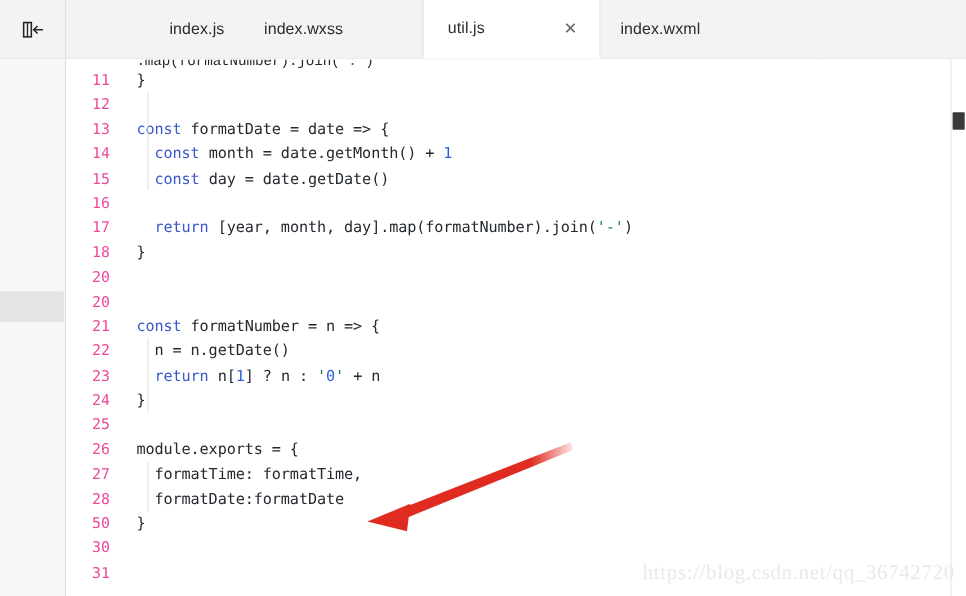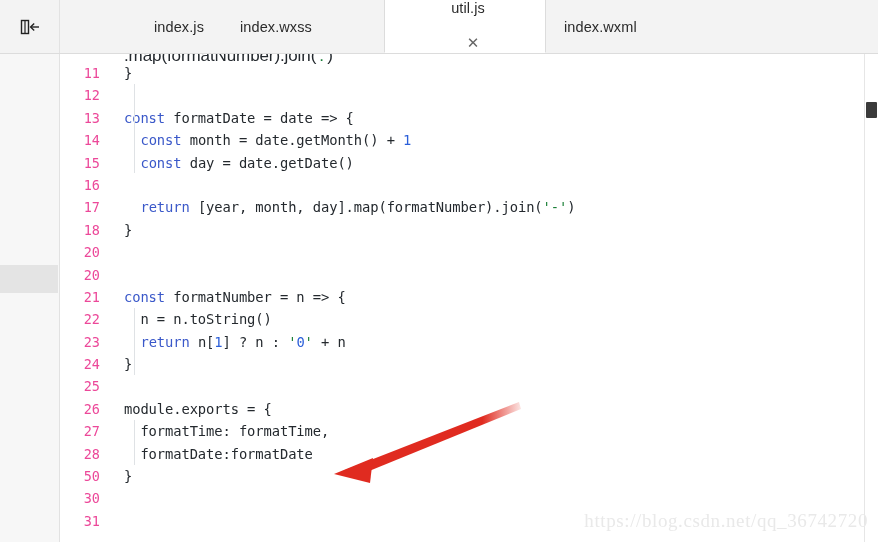--- a/index.html
+++ b/index.html
@@ -65,21 +65,21 @@
     font-size: 14.5px;
     color: #2b2b2b;
     background: #f3f3f3;
     padding: 0 18px;
     white-space: nowrap;
     position: relative;
     letter-spacing: 0.1px;
   }
   .tab.w1 { width: 162px; justify-content: flex-end; }
   .tab.w2 { width: 162px; }
-  .tab.w3 { width: 162px; flex-direction: column; }
+  .tab.w3 { width: 162px; }
   .tab.w4 { width: 200px; }
   .tab-label { pointer-events: none; }
   .tab.active {
     background: #ffffff;
     border-left: 1px solid #dcdcdc;
     border-right: 1px solid #dcdcdc;
     border-bottom: 1px solid #ffffff;
     margin-bottom: -1px;
     justify-content: space-between;
     padding: 0 16px 0 22px;
@@ -170,22 +170,22 @@
   .str  { color: #1a7f37; }
   .num  { color: #2b5fd9; }
 
   
   .partial-line {
     position: absolute;
     top: -9px;
     left: 10px;
     height: 22.4px;
     line-height: 22.4px;
-    font-family: Liberation Sans, sans-serif;
-    font-size: 17px;
+    font-family: Liberation Mono, monospace;
+    font-size: 13px;
     color: #24292e;
     white-space: pre;
     letter-spacing: -0.1px;
     overflow: hidden;
   }
 
   
   .indent-guide {
     position: absolute;
     width: 1px;
@@ -325,21 +325,21 @@
         <div class="code-line"></div>
         <div class="code-line"><span class="kw">const</span> formatDate = date =&gt; {</div>
         <div class="code-line">  <span class="kw">const</span> month = date.getMonth() + <span class="num">1</span></div>
         <div class="code-line">  <span class="kw">const</span> day = date.getDate()</div>
         <div class="code-line"></div>
         <div class="code-line">  <span class="kw">return</span> [year, month, day].map(formatNumber).join(<span class="str">'-'</span>)</div>
         <div class="code-line">}</div>
         <div class="code-line"></div>
         <div class="code-line"></div>
         <div class="code-line"><span class="kw">const</span> formatNumber = n =&gt; {</div>
-        <div class="code-line">  n = n.toString()</div>
+        <div class="code-line">  n = n.getDate()</div>
         <div class="code-line">  <span class="kw">return</span> n[<span class="num">1</span>] ? n : <span class="str">'<span class="num">0</span>'</span> + n</div>
         <div class="code-line">}</div>
         <div class="code-line"></div>
         <div class="code-line">module.exports = {</div>
         <div class="code-line">  formatTime: formatTime,</div>
         <div class="code-line">  formatDate:formatDate</div>
         <div class="code-line">}</div>
         <div class="code-line"></div>
       </div>
 

